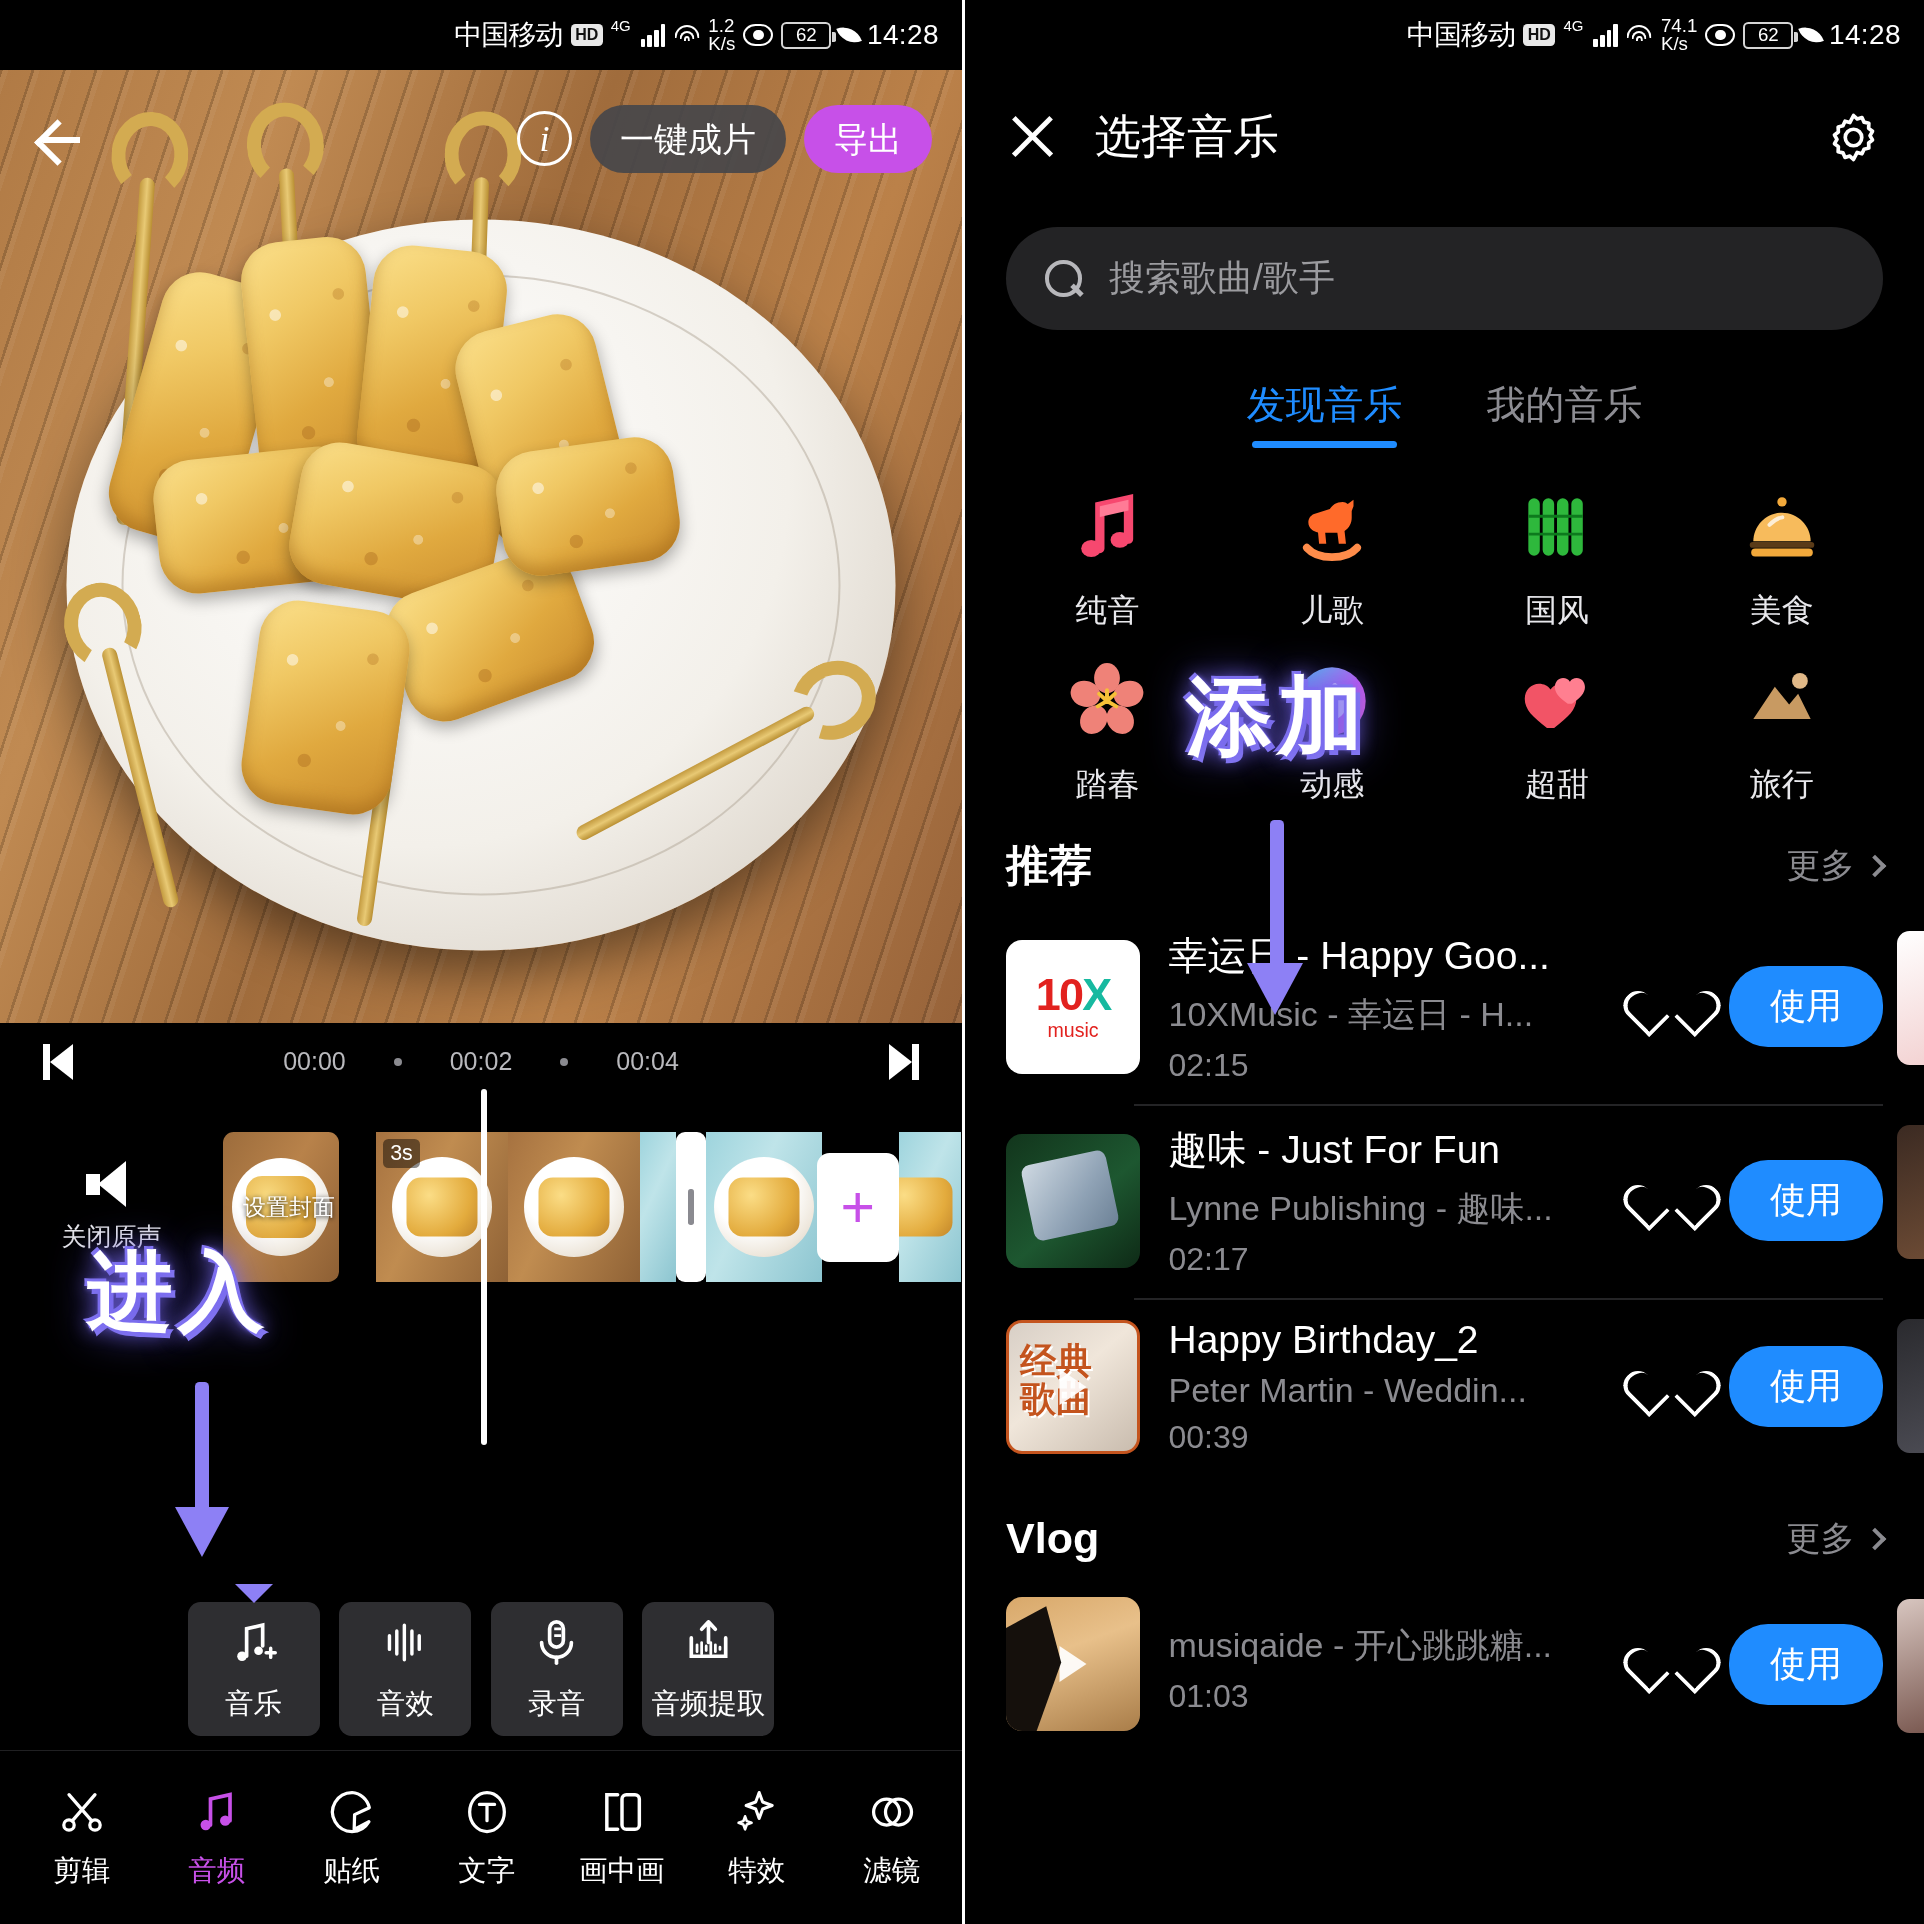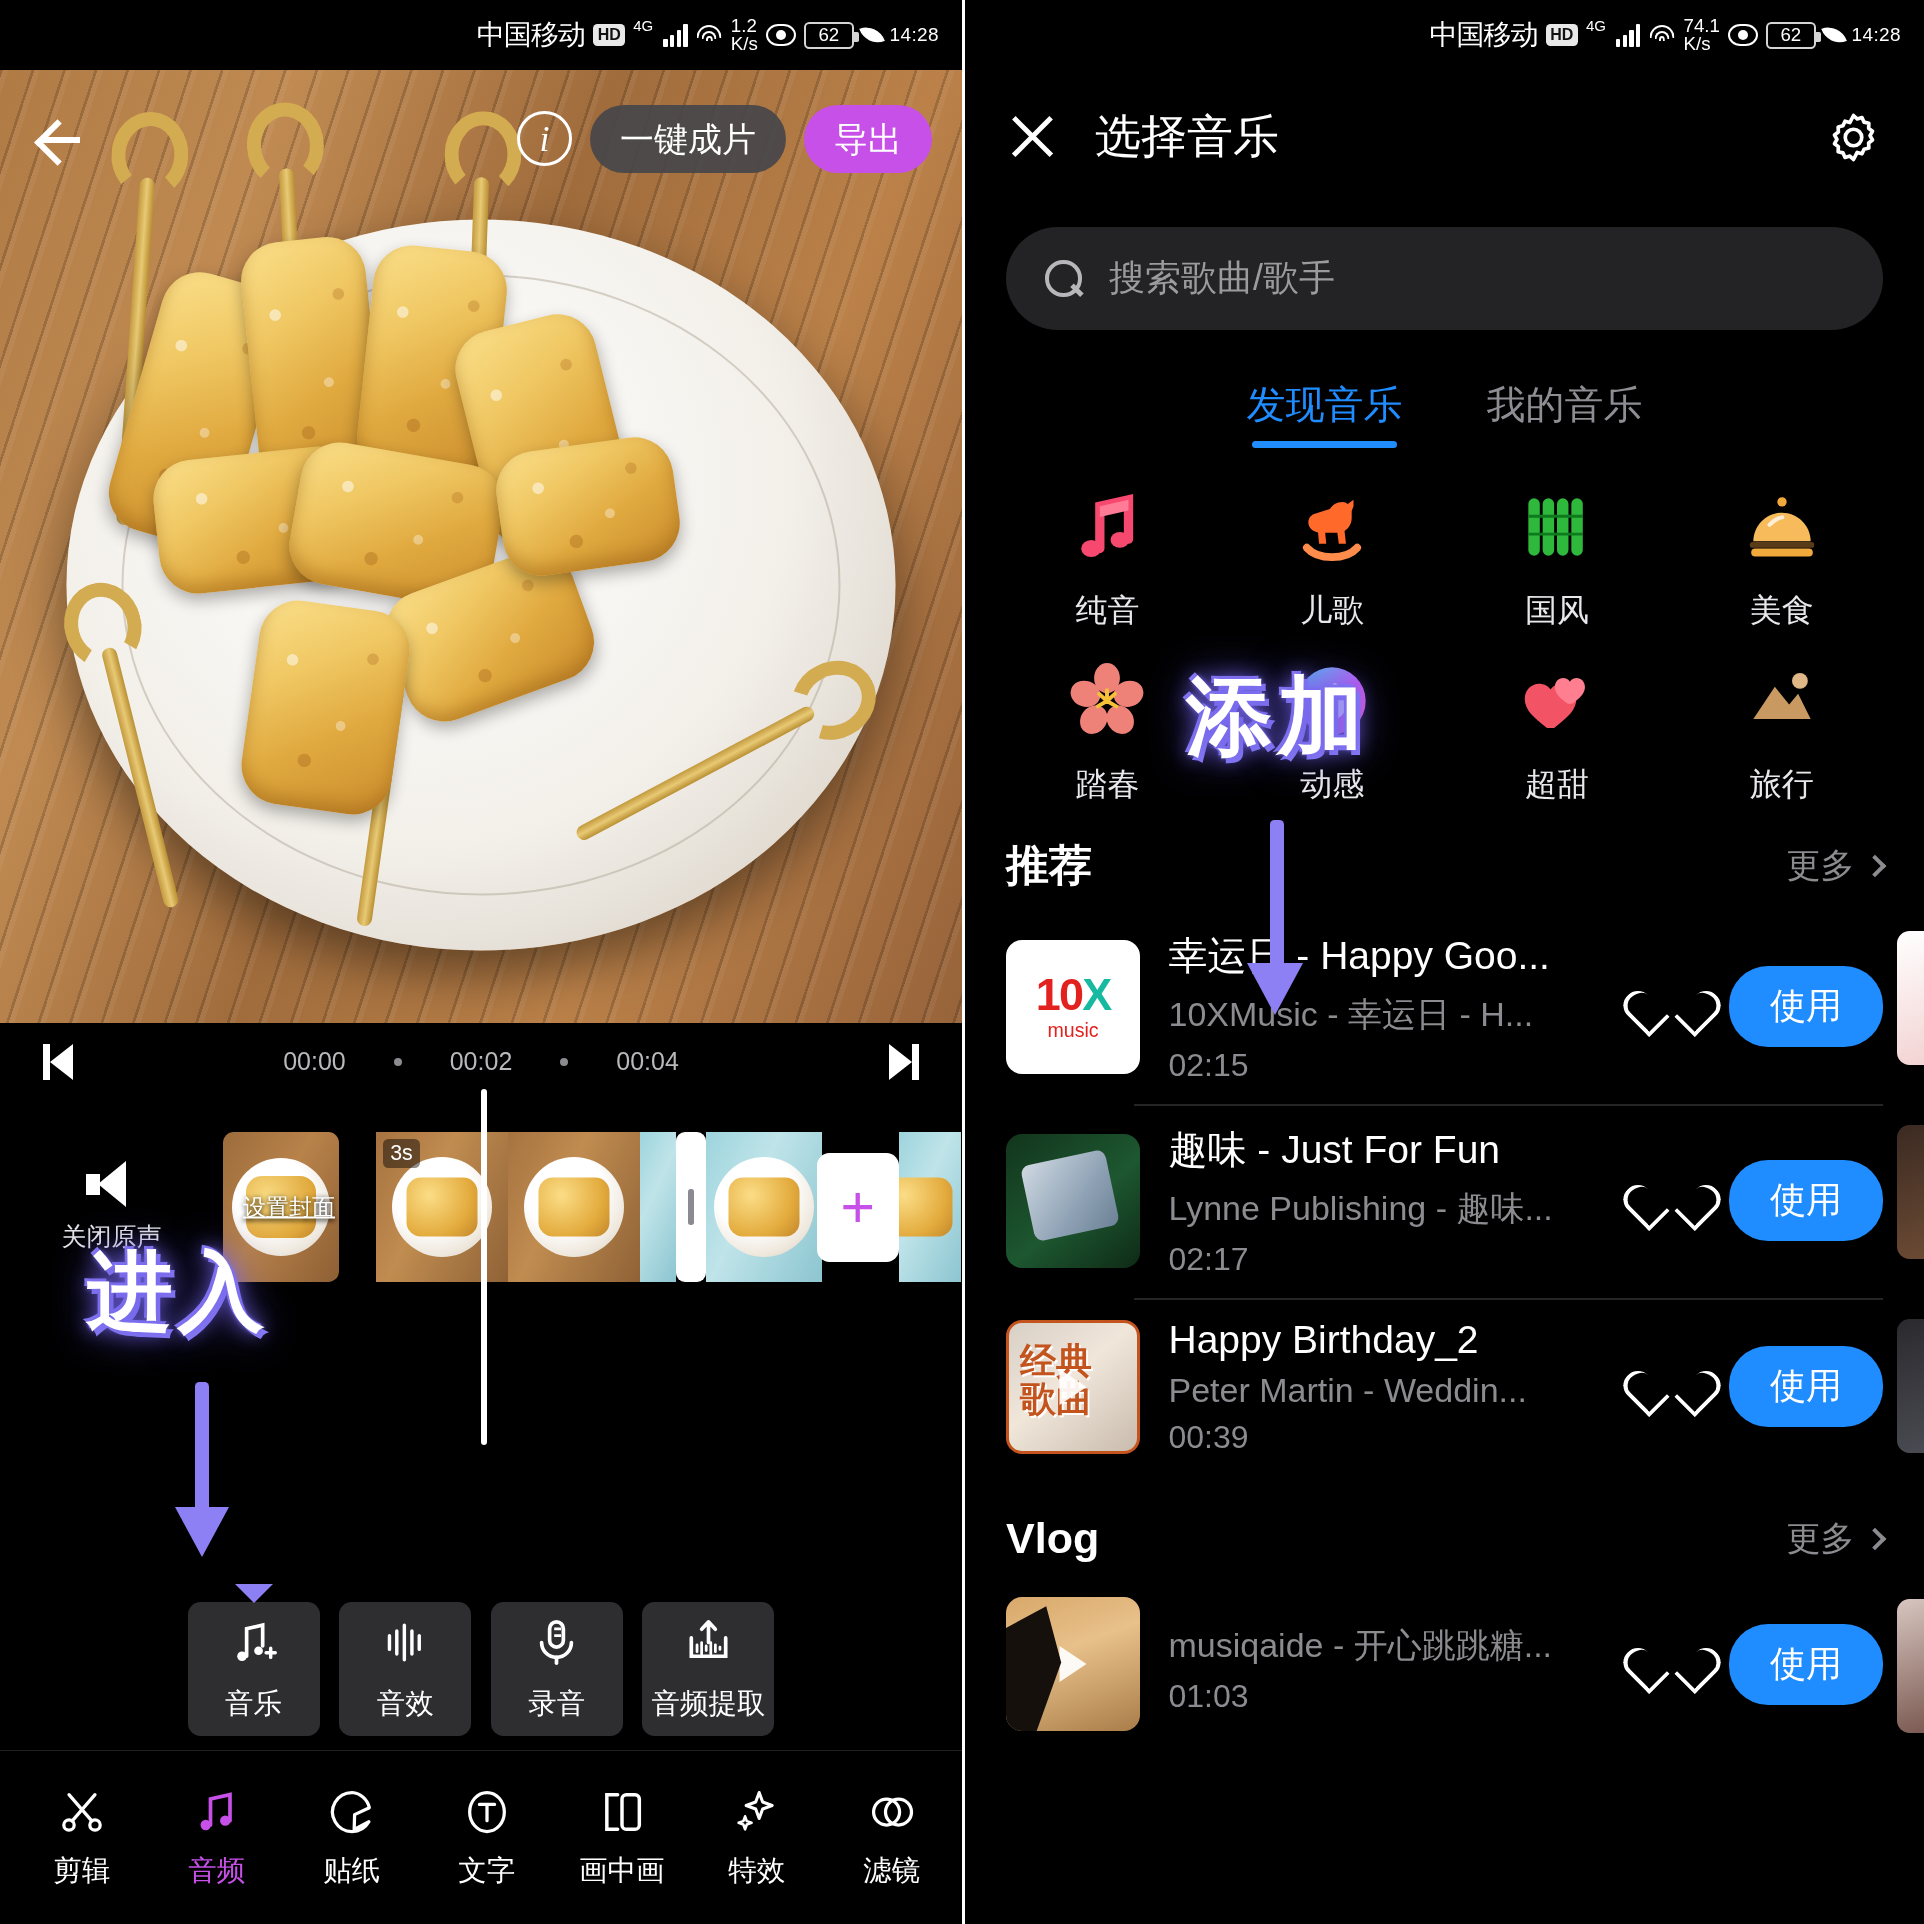--- a/index.html
+++ b/index.html
@@ -34,21 +34,21 @@
                 border-radius:50% / 62%; }
   .eye:after { content:""; position:absolute; left:9.8px; top:5.3px; width:10.7px; height:10.7px;
                background:#fff; border-radius:50%; }
   .batt { width:50px; height:27px; border:2.7px solid #d5d5d5; border-radius:5.3px;
           display:flex; align-items:center; justify-content:center; position:relative;
           font-size:18.7px; color:#fff; }
   .batt:after { content:""; position:absolute; right:-7.1px; top:8px; width:4.5px; height:10.7px;
                 background:#d5d5d5; border-radius:0 1.8px 1.8px 0; }
   .leaf { width:19.6px; height:19.6px; background:#fff;
           border-radius:0 100% 0 100%; transform:rotate(-20deg); }
-  .clock { font-size:19px; letter-spacing:0.4px; }
+  .clock { font-size:28px; letter-spacing:0.4px; }
 
   
   .preview { position:relative; height:953px; overflow:hidden; }
   .wood { position:absolute; inset:0;
       background:
         repeating-linear-gradient(108deg,
           rgba(0,0,0,.16) 0 2.7px, rgba(255,255,255,.05) 2.7px 8px, rgba(0,0,0,0) 8px 30px),
         linear-gradient(112deg,#b07a45 0%,#c08a52 22%,#a06c3c 46%,#bb8149 70%,#97633a 100%);
   }
   .plate { position:absolute; left:50%; top:54%; transform:translate(-50%,-50%);
@@ -137,21 +137,21 @@
                 position:relative; }
   .coverthumb .mini { position:absolute; inset:0;
       background:linear-gradient(120deg,#9c6c3c,#b8824a 45%,#8d5f34); }
   .coverthumb .minicircle { position:absolute; left:50%; top:50%; transform:translate(-50%,-50%);
       width:98px; height:98px; border-radius:50%;
       background:radial-gradient(circle at 40% 35%,#fff 0 42%,#efe9df 70%,#cfc6ba 100%); }
   .coverthumb .minifood { position:absolute; left:50%; top:50%; transform:translate(-50%,-50%);
       width:70px; height:62px; border-radius:16px;
       background:radial-gradient(circle at 30% 30%,#f8d97f,#e0a83c 70%,#c1872c); }
   .coverlabel { position:absolute; left:16px; right:0; top:50%; transform:translateY(-50%);
-                text-align:center; color:#fff; font-size:23px; text-shadow:0 1.8px 5.3px #000;text-decoration:underline; }
+                text-align:center; color:#fff; font-size:23px; text-shadow:0 1.8px 5.3px #000; }
   .clips { flex:1; display:flex; align-items:center; height:150px; position:relative;
            margin-left:37px; overflow:hidden; }
   .clip { height:150px; position:relative; flex:0 0 auto; }
   .clip .img { position:absolute; inset:0; }
   .clipA .img { background:linear-gradient(115deg,#a67240,#c08c50 40%,#8f6236); }
   .clipB .img { background:linear-gradient(115deg,#9ed4dd,#bfe4e9 40%,#8cc5d0); }
   .clip .dish { position:absolute; left:50%; top:50%; transform:translate(-50%,-50%);
                 width:100px; height:100px; border-radius:50%;
                 background:radial-gradient(circle at 40% 34%,#fff 0 44%,#eee7dc 72%,#cec5b8 100%); }
   .clip .food { position:absolute; left:50%; top:50%; transform:translate(-50%,-50%);

